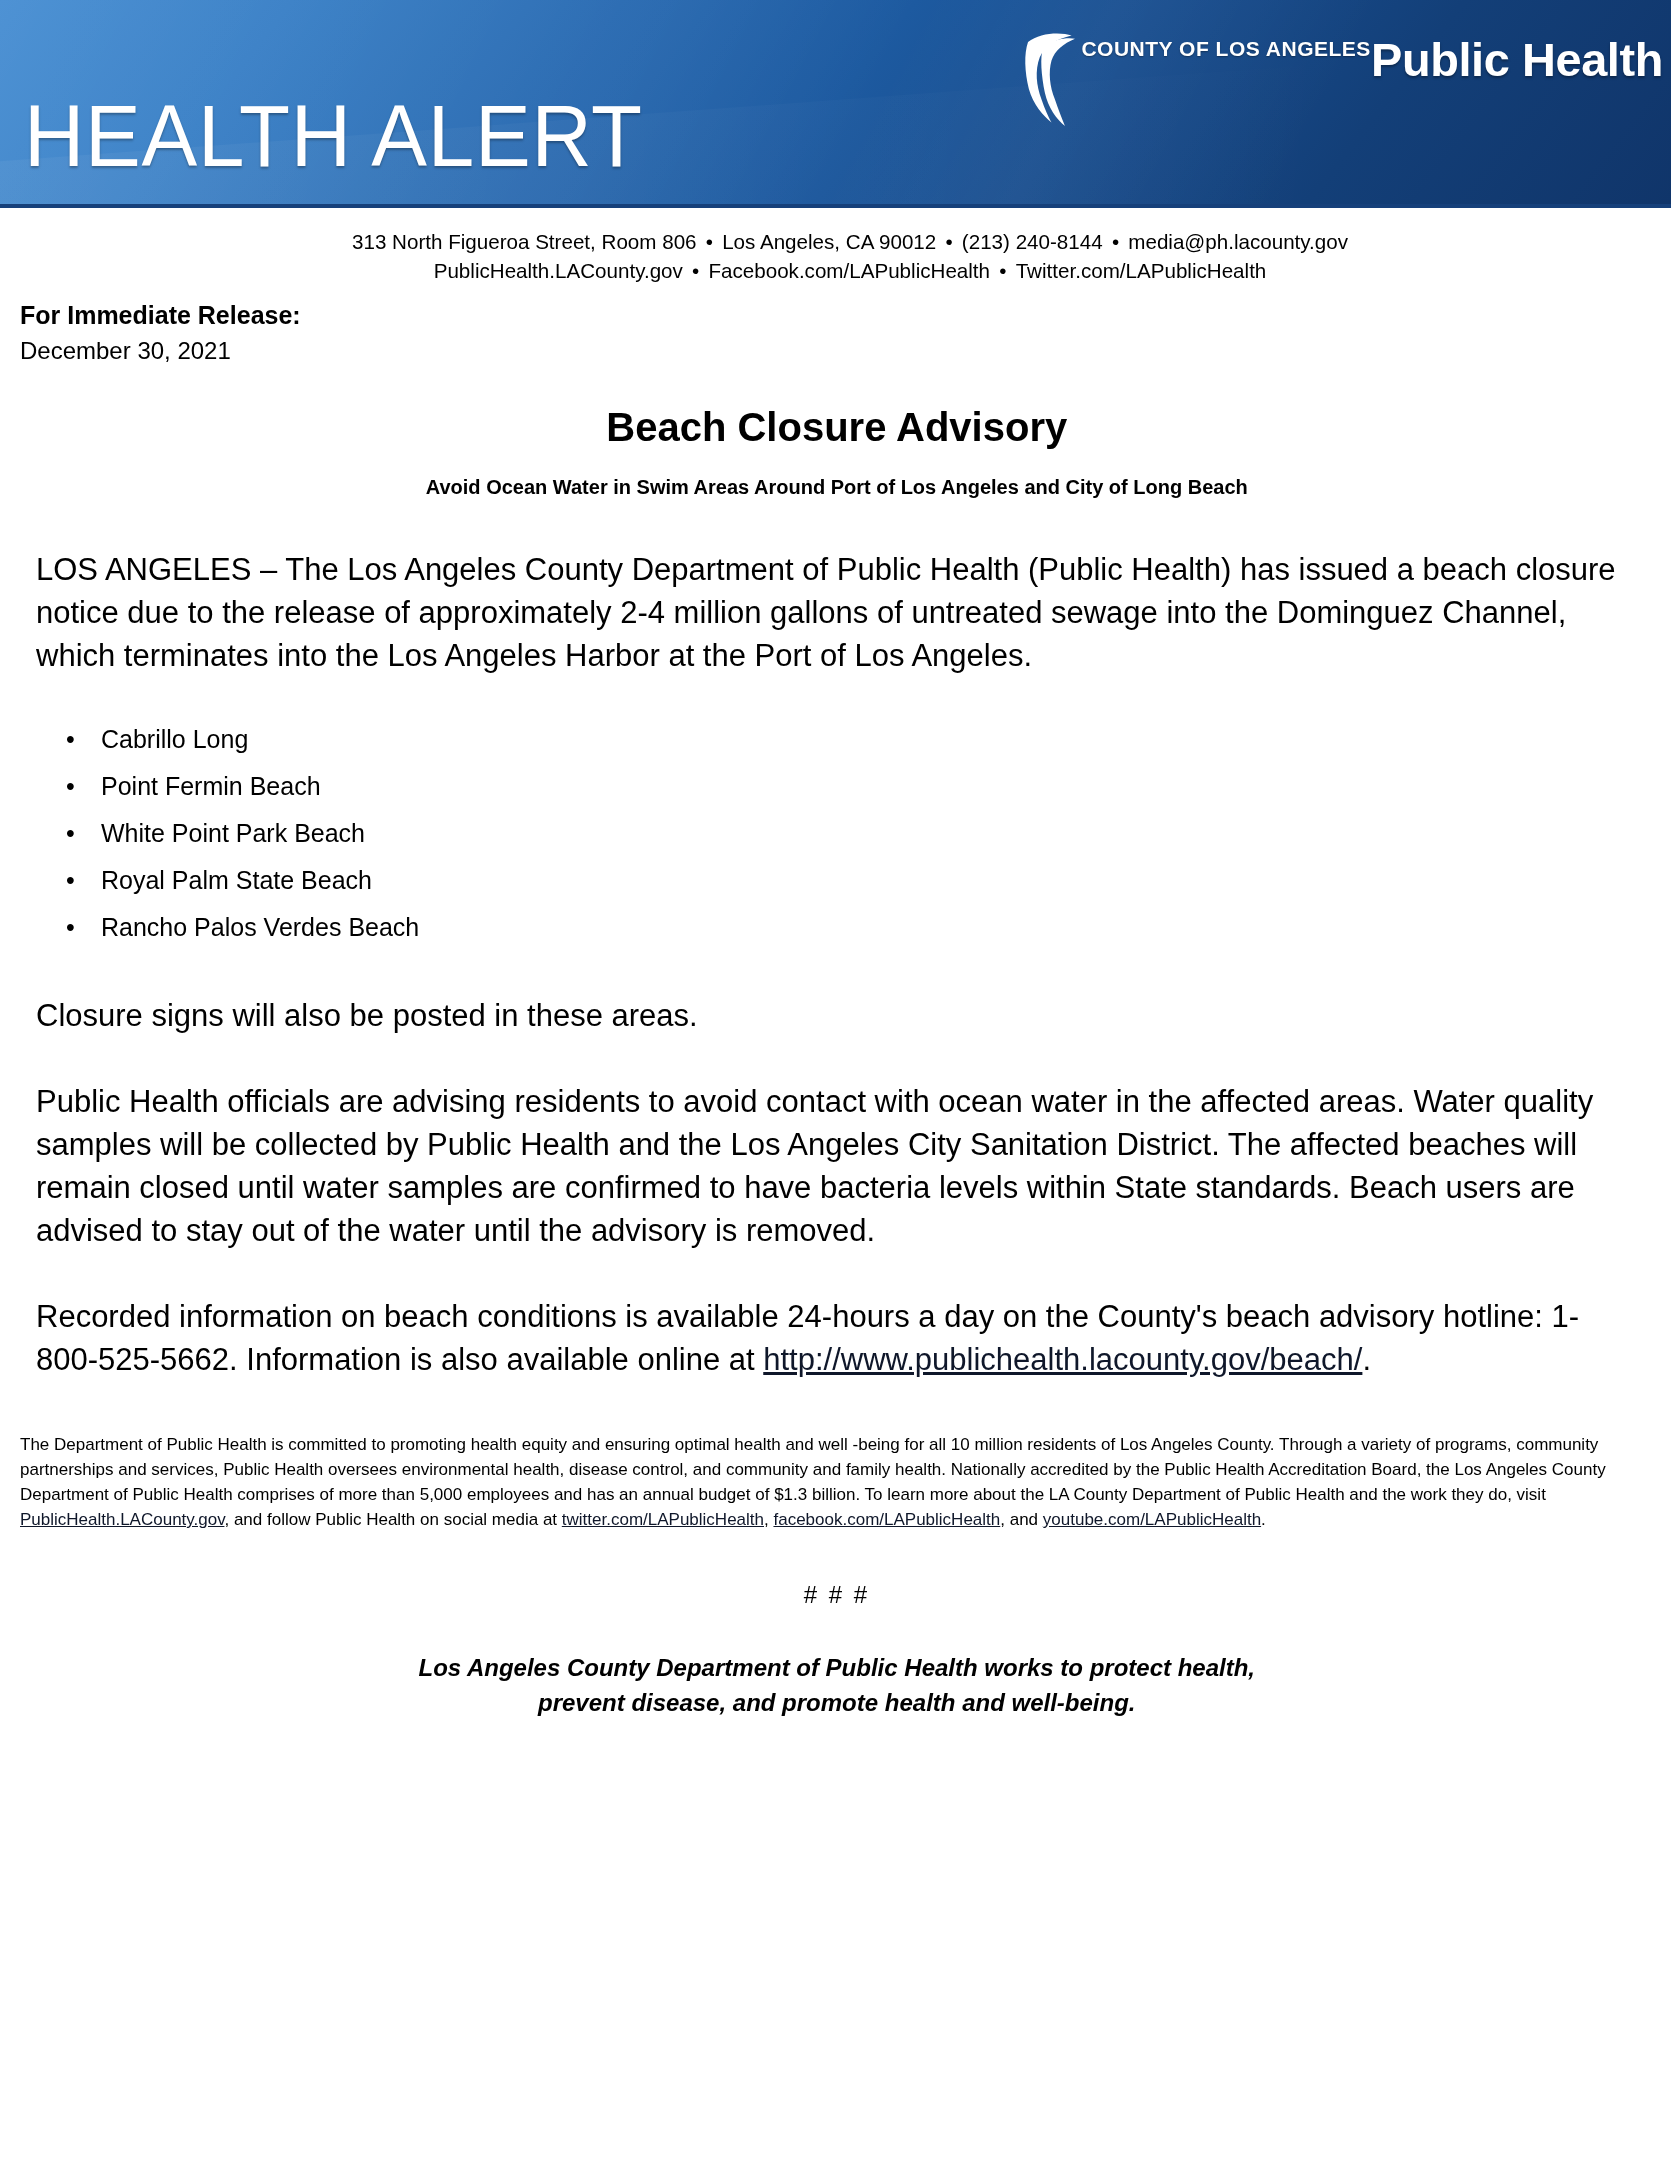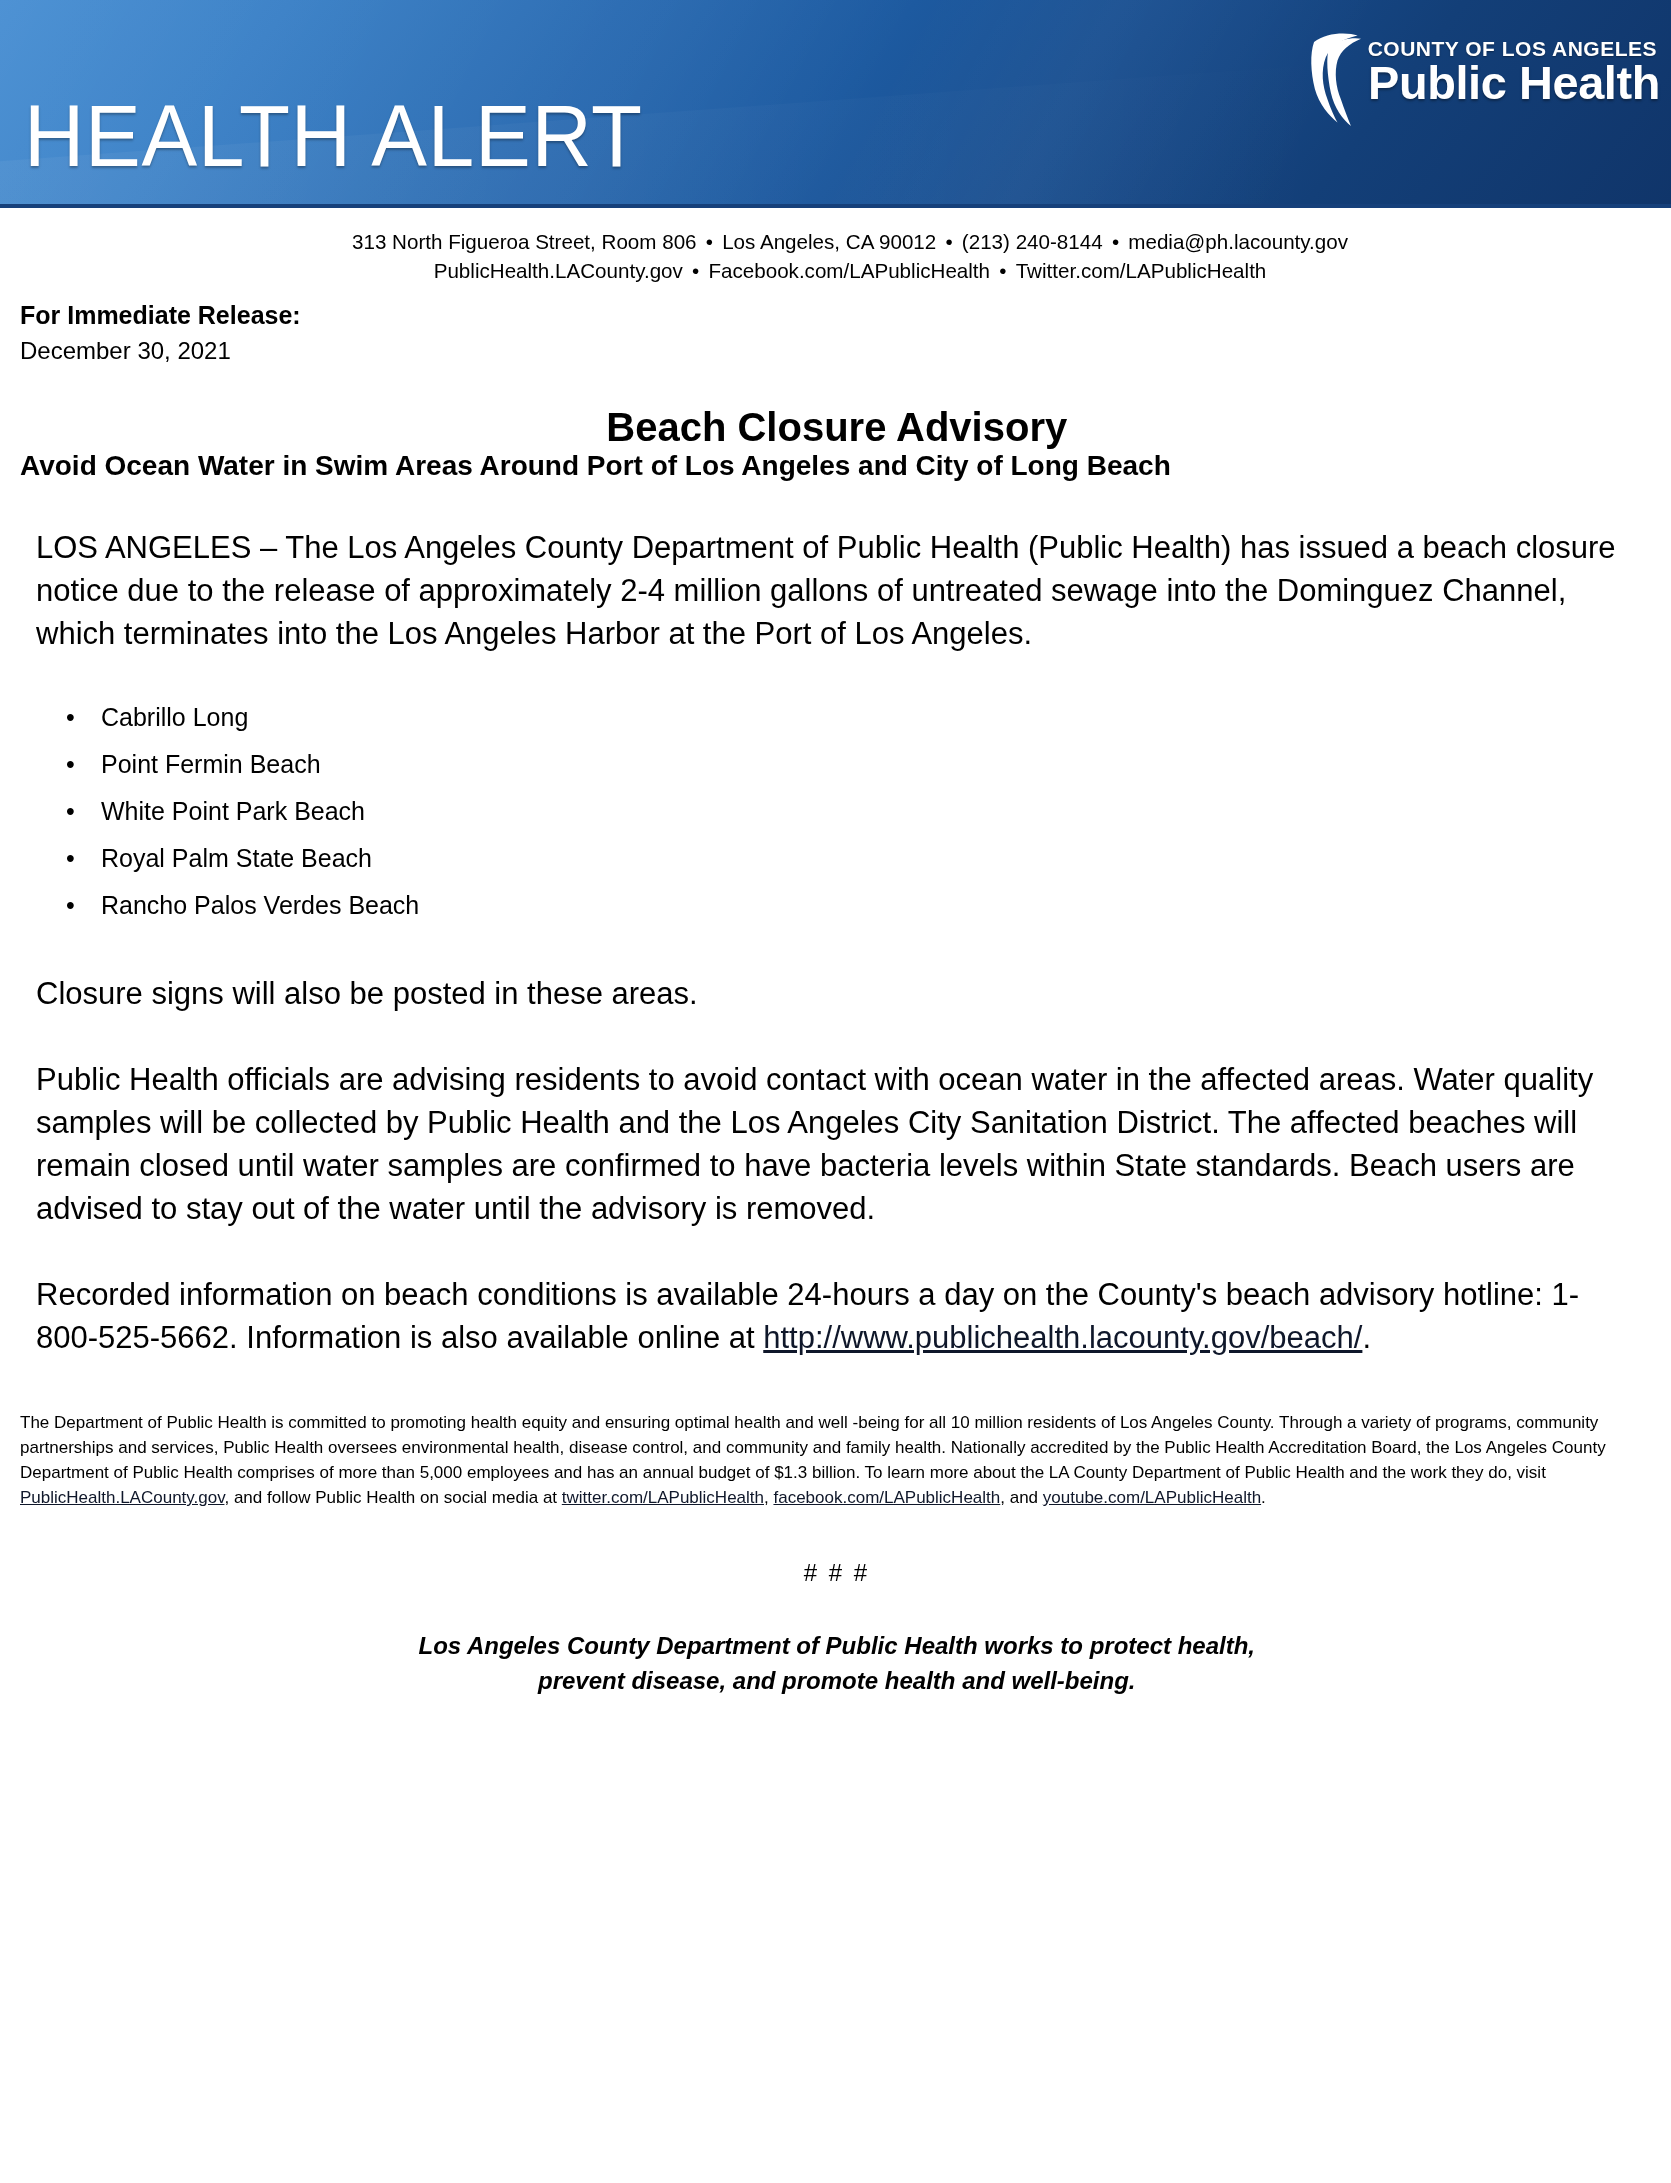--- a/index.html
+++ b/index.html
@@ -75,21 +75,21 @@
     height: 94px;
   }
   .logo-mark {
     width: 52px;
     height: 94px;
     margin-right: 6.7px;
     flex: 0 0 auto;
   }
   .logo-text {
     display: flex;
-    flex-direction: column;
+    flex-direction: row;
     justify-content: flex-start;
     padding-top: 5px;
   }
   .logo-county {
     color: #ffffff;
     font-size: 21px;
     letter-spacing: 0.5px;
     font-weight: bold;
     font-family: "Liberation Sans Narrow", "Liberation Sans", sans-serif;
     line-height: 23px;
@@ -138,23 +138,24 @@
     margin-top: 3.4px;
   }
   .doc-title {
     text-align: center;
     font-size: 40px;
     font-weight: bold;
     margin-top: 39px;
     line-height: 42px;
   }
   .doc-subtitle {
-    text-align: left;
-    font-size: 28px;
-    font-weight: bold;
+    text-align: center;
+    font-size: 20px;
+    font-weight: bold;
+    margin-top: 22px;
     line-height: 35px;
   }
   p.body {
     font-size: 31px;
     line-height: 43px;
     margin: 16px;
     padding-top: 27px;
   }
   .bullets {
     margin: 0;

